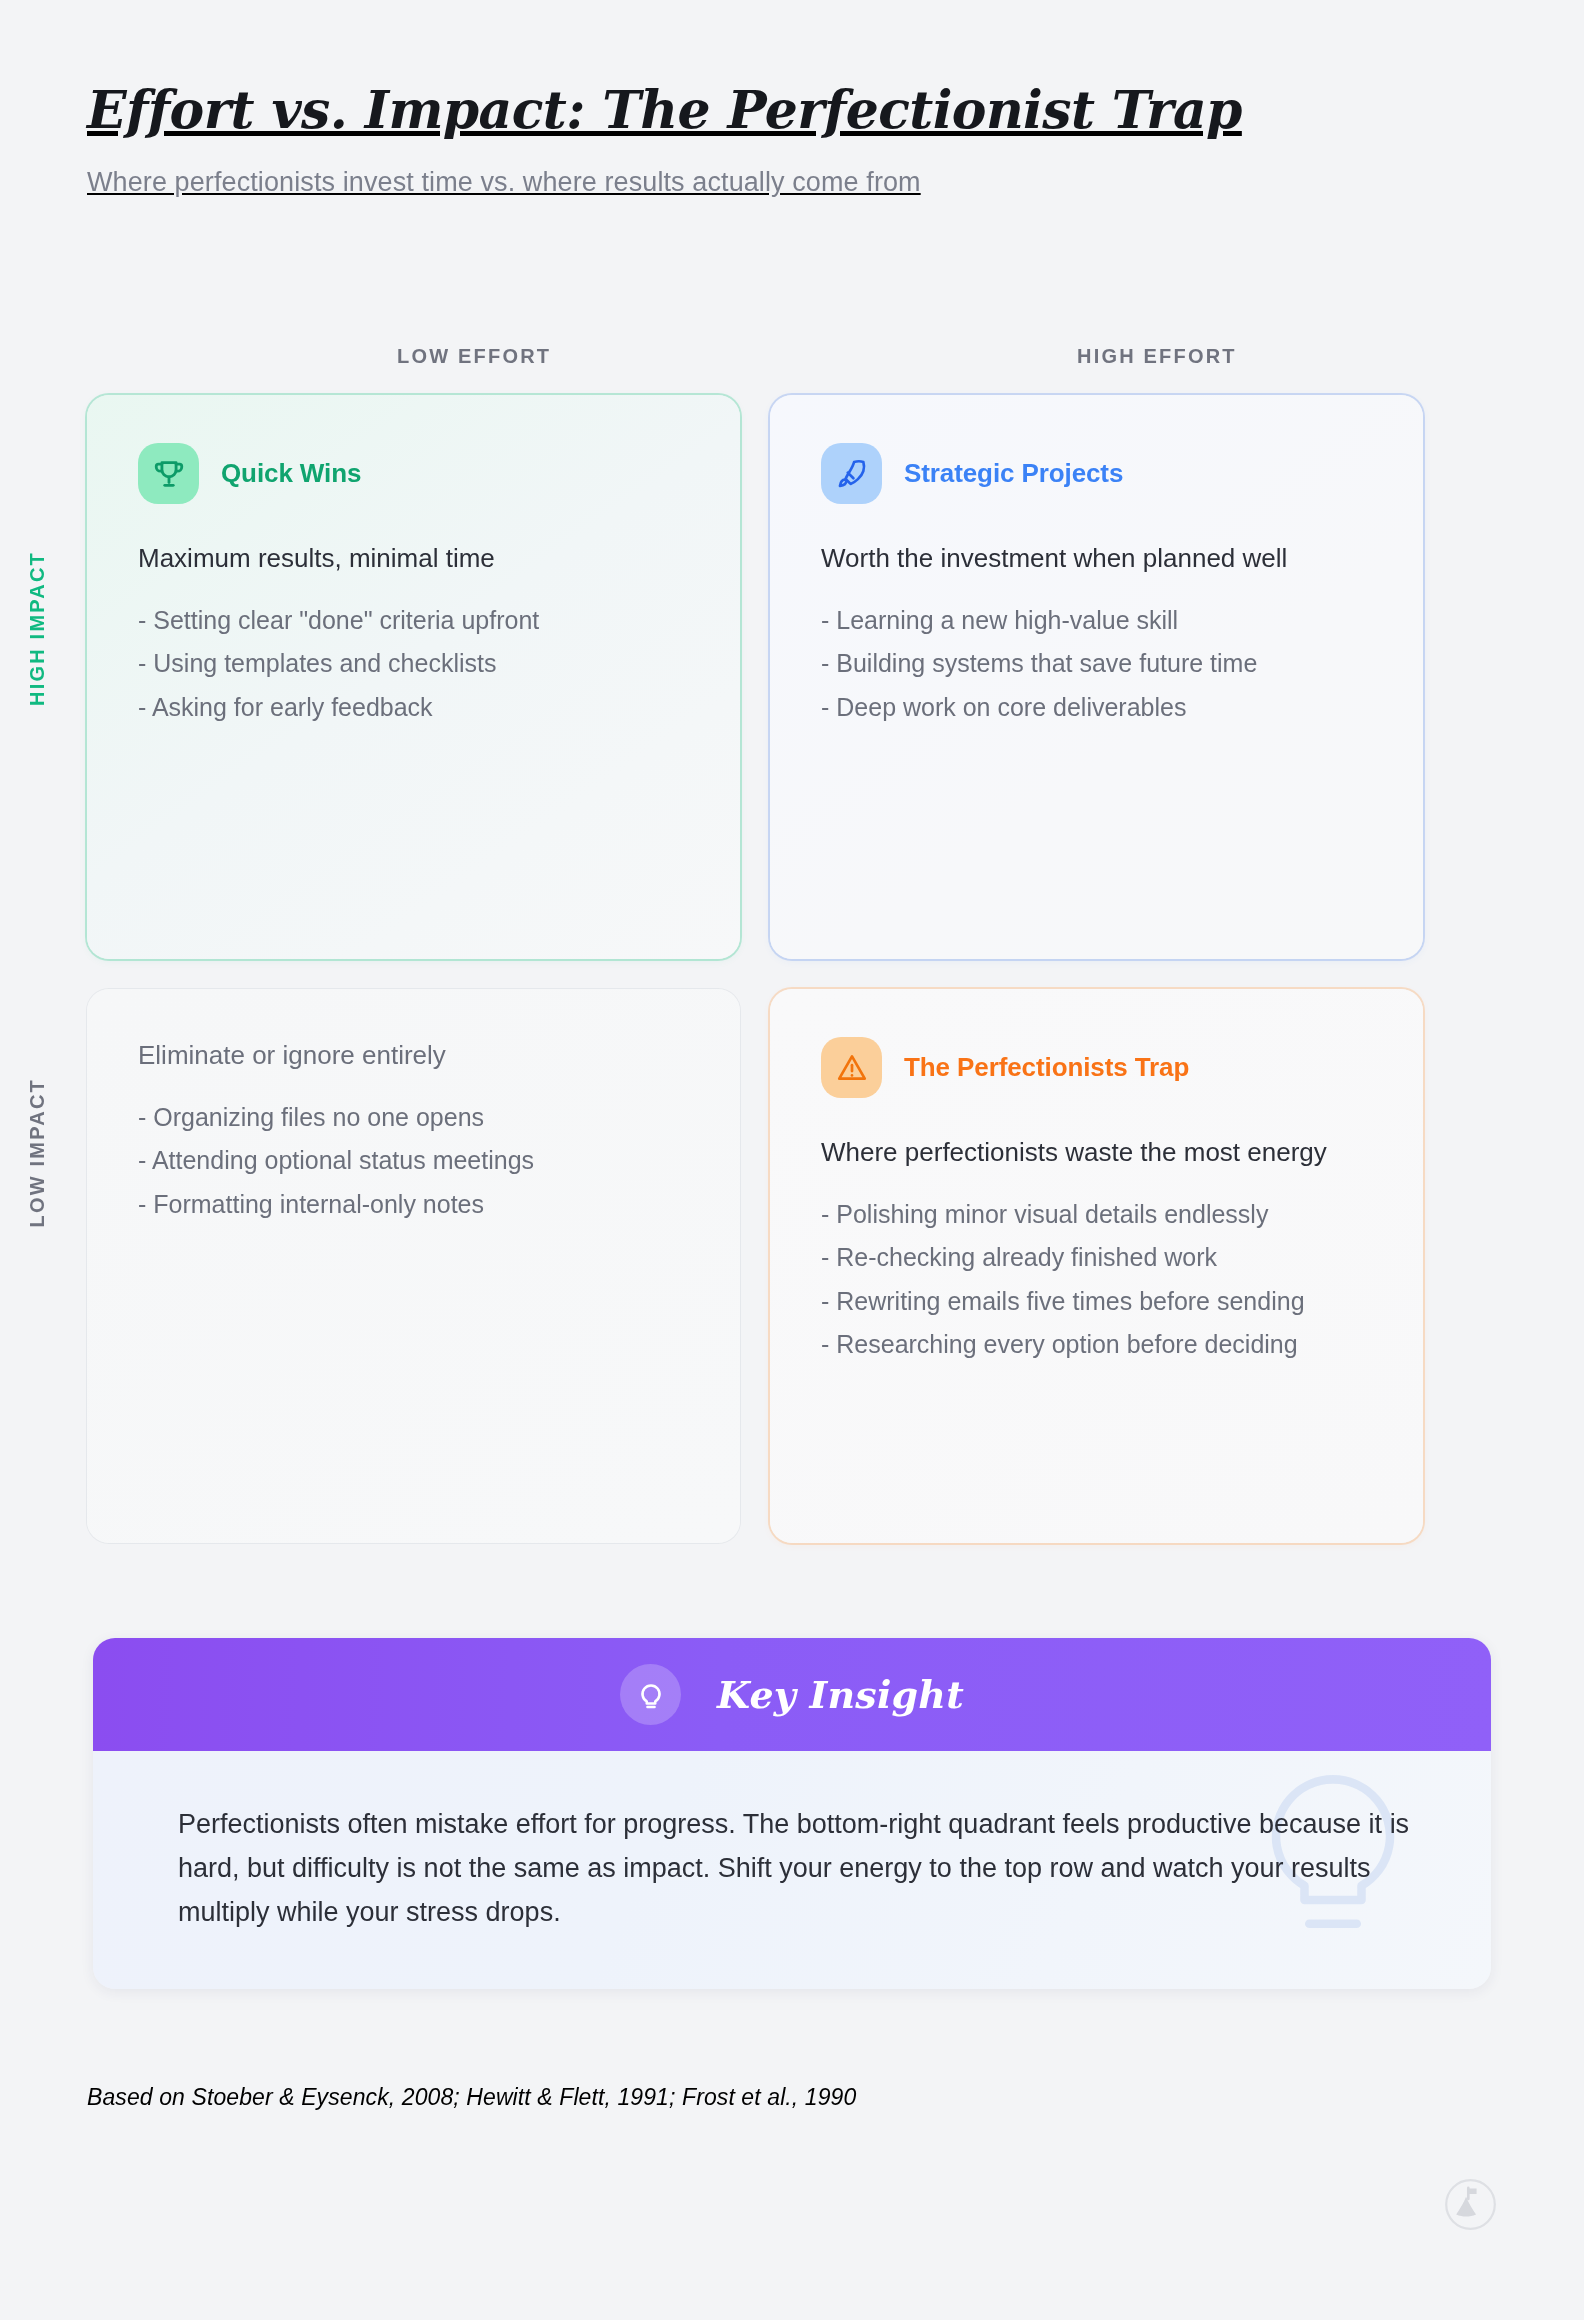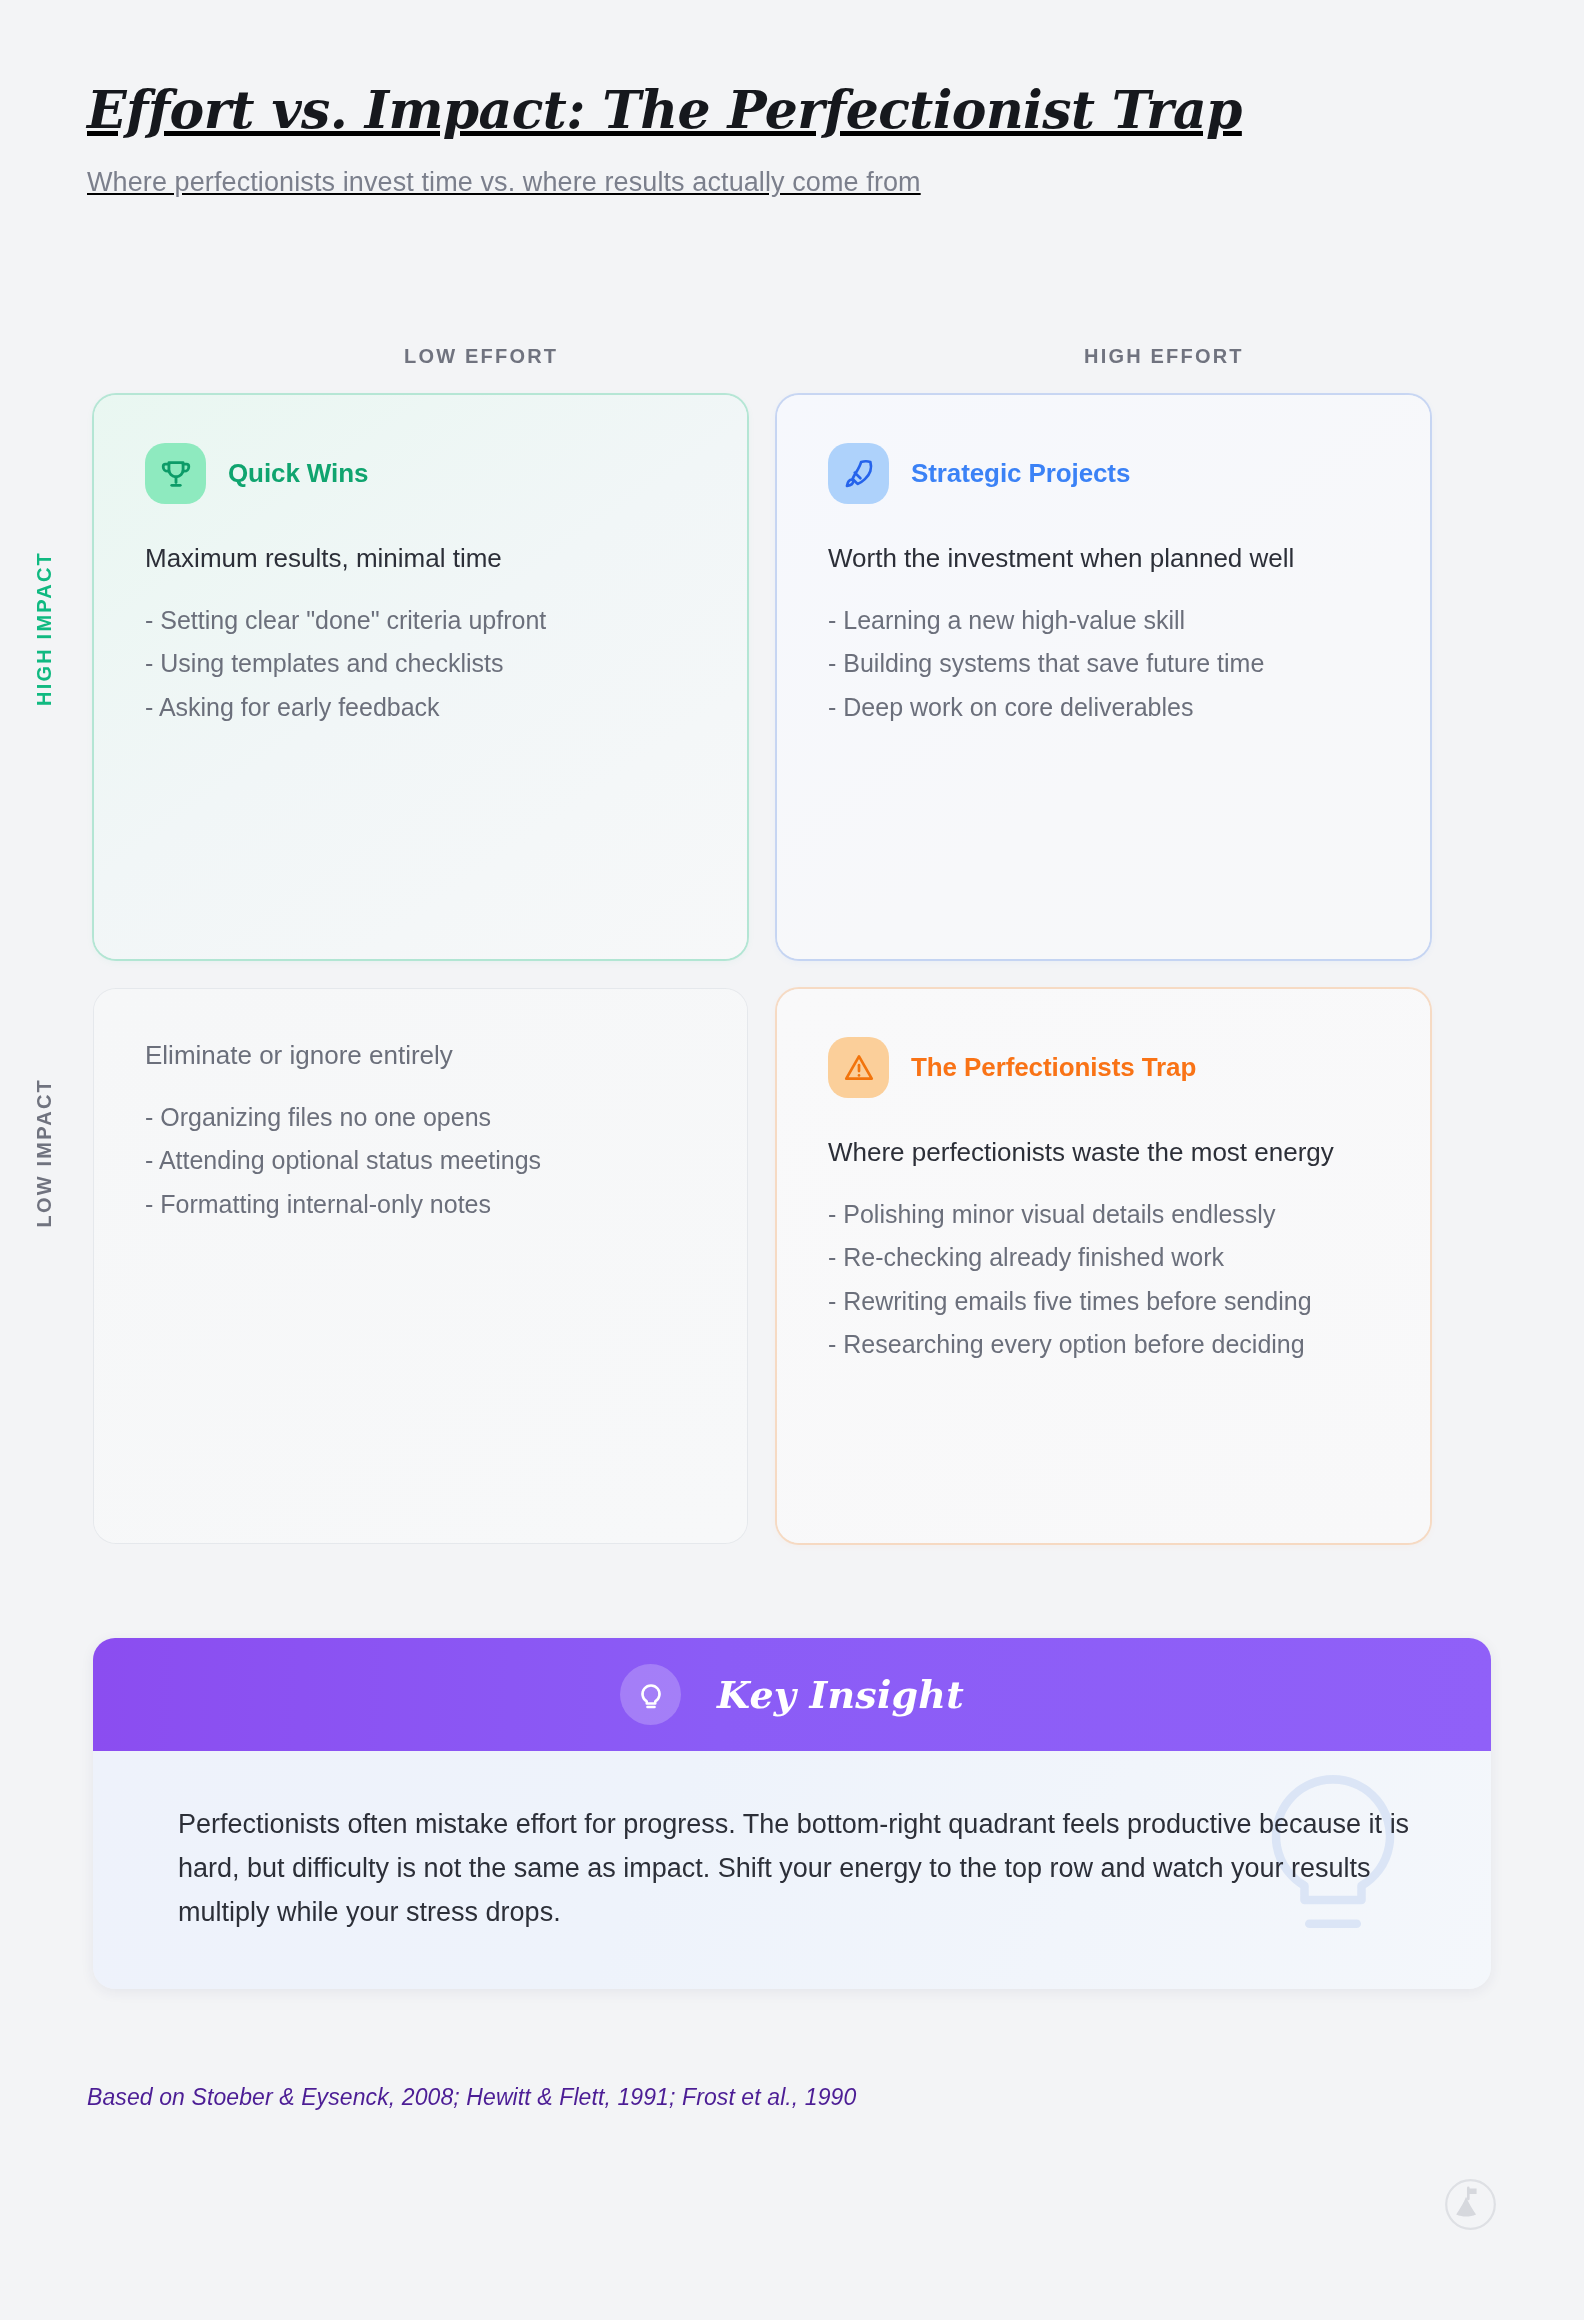--- a/index.html
+++ b/index.html
@@ -44,21 +44,21 @@
     margin-top: 26px;
     font-size: 27px;
     color: #7b7f8c;
     letter-spacing: 0.1px;
     line-height: 1.3;
   }
 
   
   .matrix {
     position: absolute;
-    left: 94px;
+    left: 87px;
     top: 337px;
     width: 1410px;
   }
 
   .col-headers {
     position: relative;
     height: 46px;
   }
   .col-head {
     position: absolute;
@@ -238,21 +238,21 @@
     opacity: 0.55;
   }
 
   
   .footnote {
     position: absolute;
     left: 87px;
     top: 2084px;
     font-size: 23px;
     font-style: italic;
-    color: #4c1d95;
+    color: #000000;
     letter-spacing: 0.1px;
   }
   .brand-mark {
     position: absolute;
     right: 87px;
     top: 2178px;
     opacity: 0.9;
   }
 </style>
 </head>

